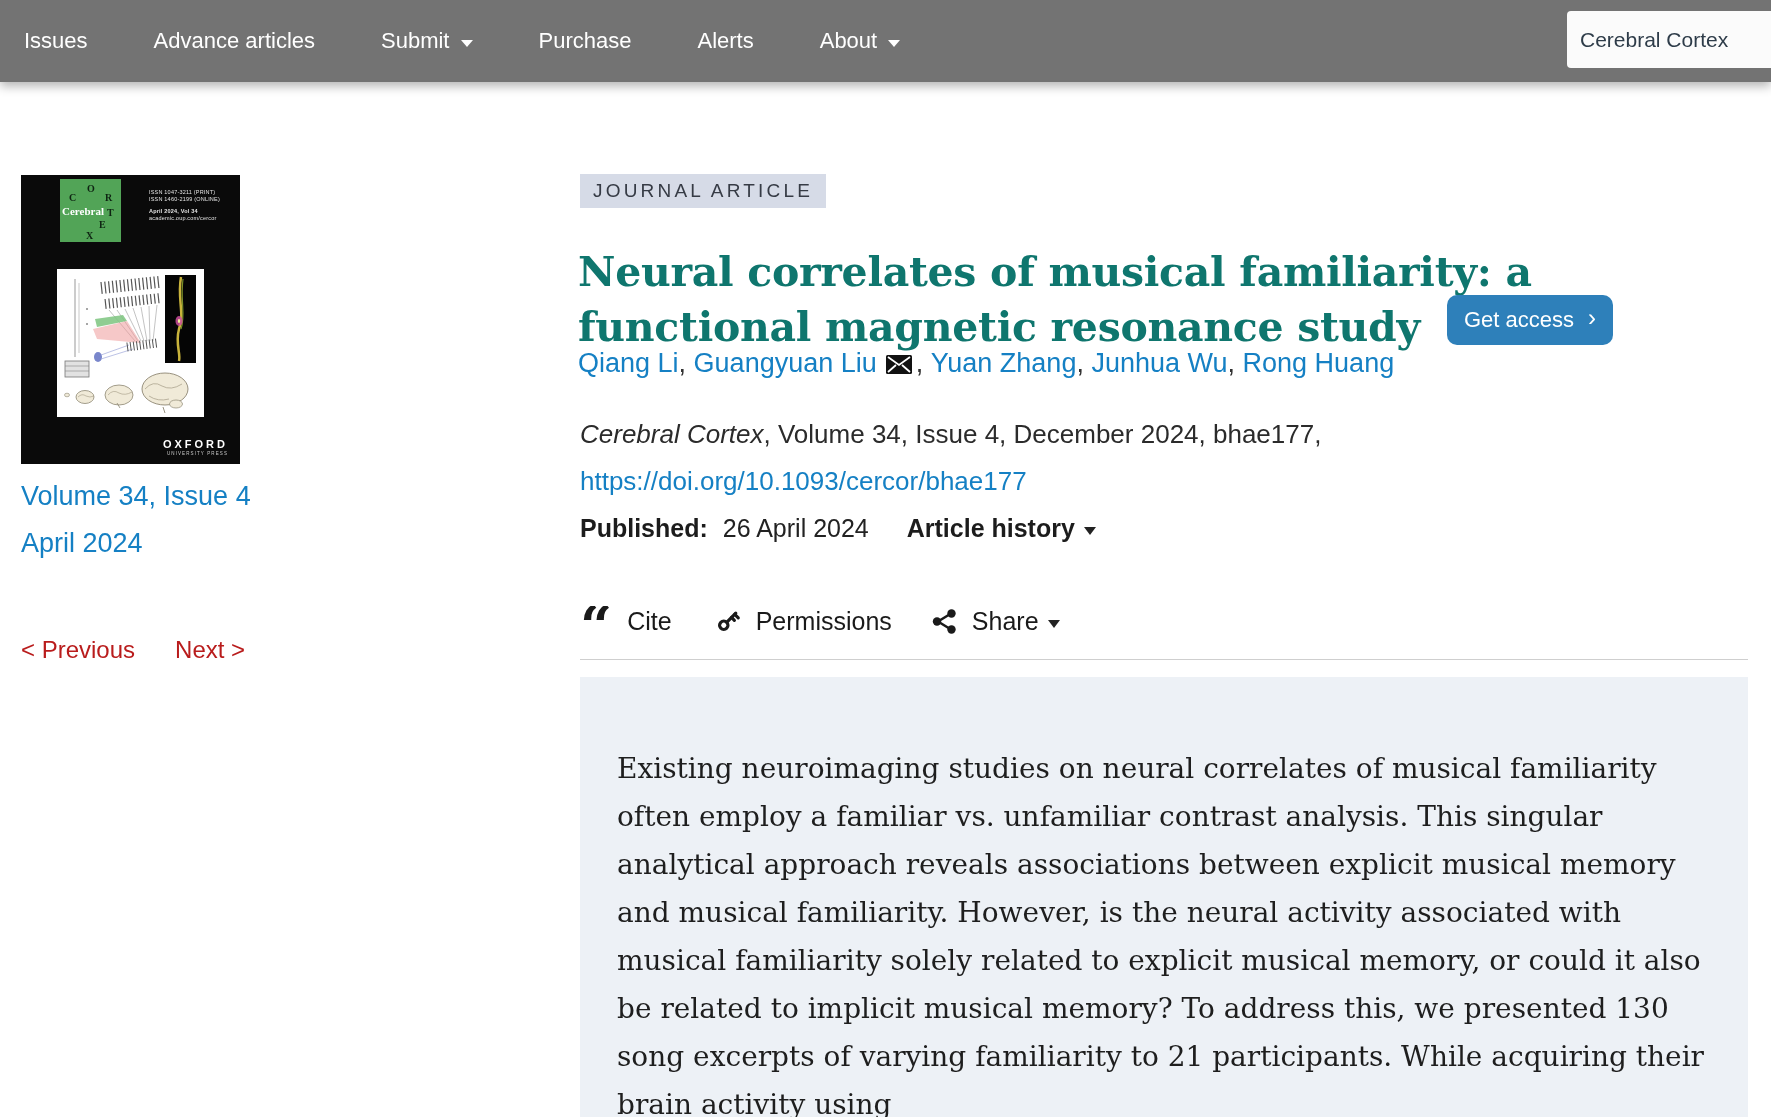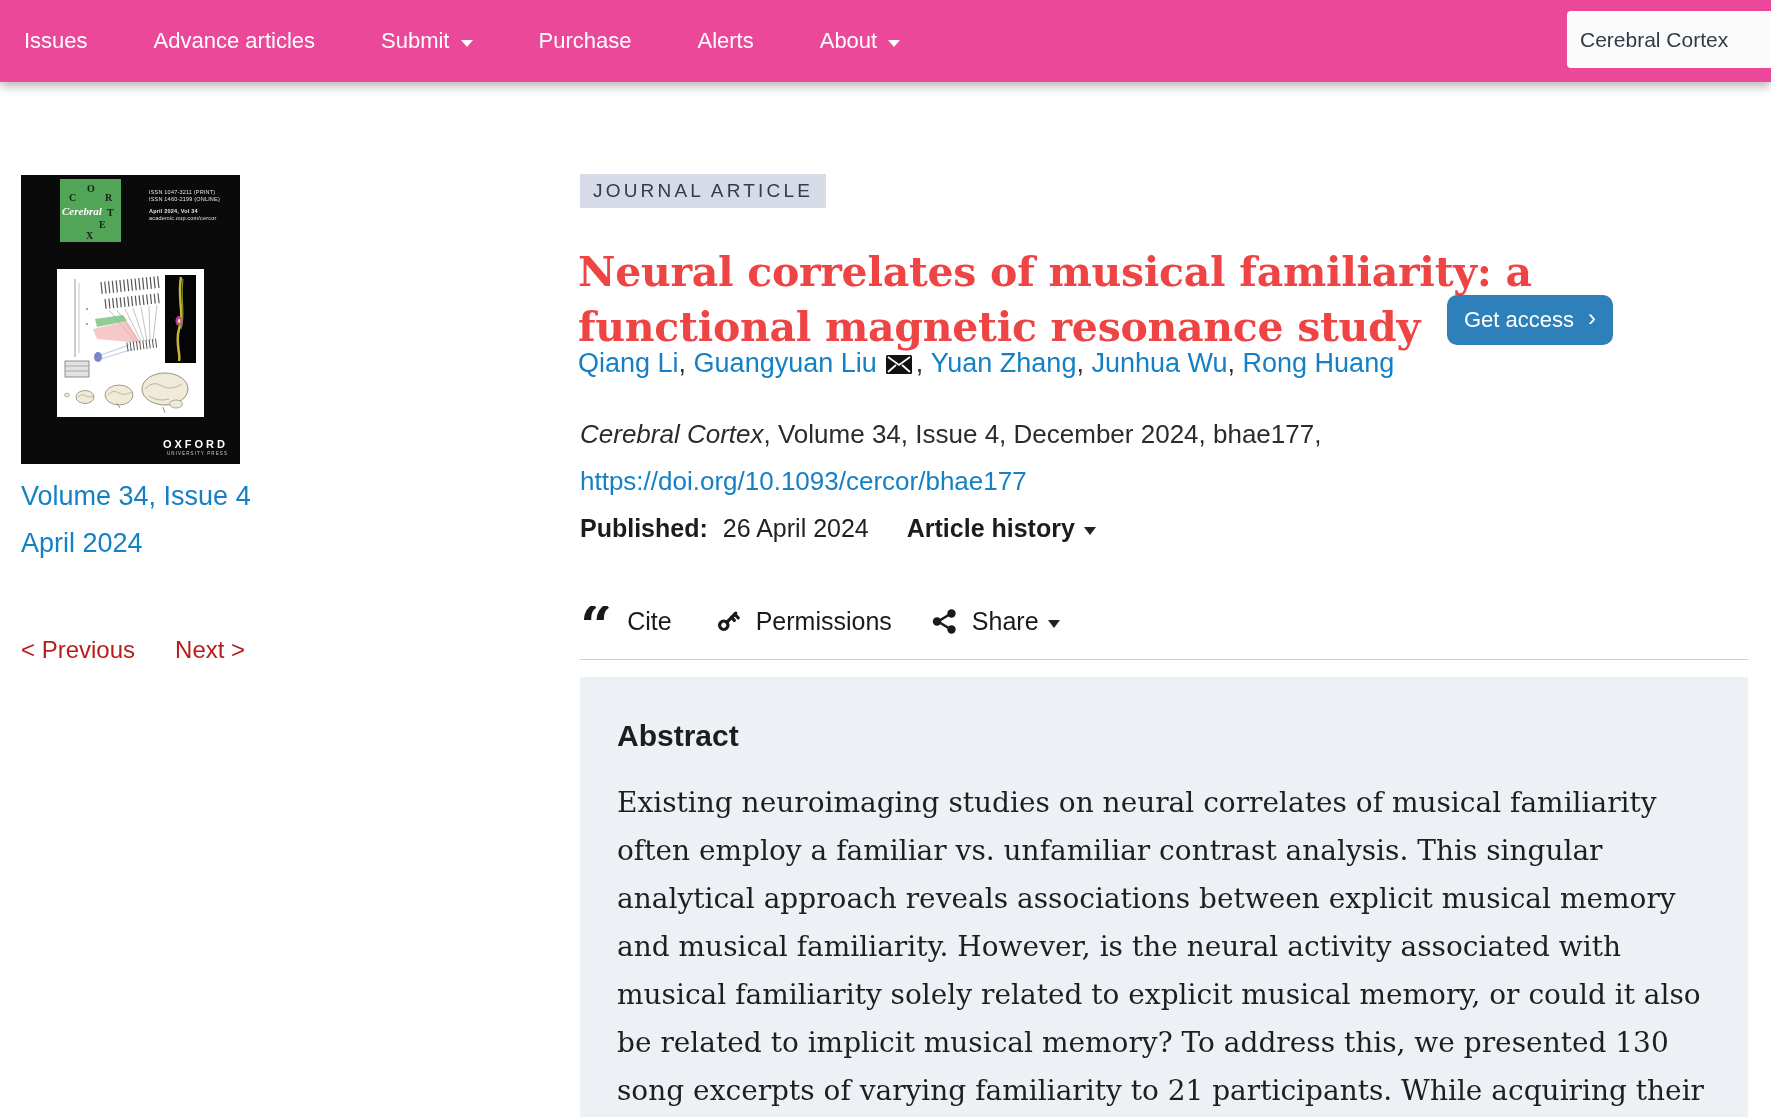--- a/index.html
+++ b/index.html
@@ -6,62 +6,62 @@
   body{
     width:1771px;height:1117px;position:relative;overflow:hidden;
     background:#ffffff;font-family:"Liberation Sans",sans-serif;
     -webkit-font-smoothing:antialiased;
   }
   a{text-decoration:none;cursor:pointer;}
 
   
   .topnav{
     position:absolute;left:0;top:0;width:1771px;height:82px;
-    background:#ec4899;box-shadow:0 4px 10px rgba(0,0,0,.30);z-index:5;
+    background:#737373;box-shadow:0 4px 10px rgba(0,0,0,.30);z-index:5;
   }
   .nav-items{display:flex;align-items:center;height:100%;padding-left:24px;gap:66px;}
   .nav-item{color:#ffffff;font-size:22px;display:flex;align-items:center;white-space:nowrap;}
   .tri{display:inline-block;width:0;height:0;border-left:6px solid transparent;border-right:6px solid transparent;}
   .tri-white{border-top:7px solid #ffffff;margin-left:11px;margin-top:4px;}
   .tri-dark{border-top:8px solid #222222;margin-left:9px;margin-top:5px;}
   .search-box{
     position:absolute;top:11px;left:1567px;width:226px;height:57px;box-sizing:border-box;
     background:#fbfbfb;border-radius:4px;display:flex;align-items:center;
     padding-left:13px;font-size:21px;color:#2e3c49;
   }
 
   
   .cover{position:absolute;left:21px;top:175px;width:219px;height:289px;background:#0a0a0a;}
   .cover-green{position:absolute;left:39px;top:4px;width:61px;height:63px;background:#52a457;}
   .cl{position:absolute;font-family:"Liberation Serif",serif;font-weight:700;font-size:10px;color:#0e2412;}
   .c-c{left:9px;top:13px}.c-o{left:27px;top:4px}.c-r{left:45px;top:13px}
   .c-t{left:47px;top:28px}.c-e{left:39px;top:40px}.c-x{left:26px;top:51px}
   .cl-script{position:absolute;left:2px;top:26px;font-family:"Liberation Serif",serif;
-    font-style:italic;font-weight:700;font-size:11px;color:#ffffff;}
+    font-weight:700;font-size:11px;color:#ffffff;}
   .cover-issn{position:absolute;left:128px;top:14px;font-size:5.5px;line-height:7px;color:#e3e3e3;letter-spacing:.2px;}
   .cover-issn .gap{margin-top:5px;font-weight:700;}
   .cover-art{position:absolute;left:36px;top:94px;width:147px;height:148px;background:#ffffff;}
   .cover-oxford{position:absolute;right:12px;bottom:8px;text-align:right;color:#ffffff;}
   .ox{font-size:11px;letter-spacing:3px;font-weight:700;}
   .oxs{font-size:4.5px;letter-spacing:1.1px;color:#c9c9c9;margin-top:1px;}
 
   .issue-link{position:absolute;left:21px;font-size:27px;color:#1580c4;}
   .vol{top:481px}.idate{top:528px}
   .pager{position:absolute;left:21px;top:636px;display:flex;gap:40px;font-size:24px;}
   .pager a{color:#b91c1c;}
 
   
   .badge{
     position:absolute;left:580px;top:174px;background:#d6dbe7;color:#363b45;
     font-size:19px;letter-spacing:3.2px;padding:6px 13px;
   }
   .title{
     position:absolute;left:578px;top:218px;width:990px;
     font-family:"DejaVu Serif",serif;font-weight:700;font-size:41px;line-height:55px;
-    color:#ef4444;letter-spacing:-.3px;
+    color:#0f766e;letter-spacing:-.3px;
   }
   .get-access{
     position:absolute;left:1447px;top:295px;width:166px;height:50px;box-sizing:border-box;
     background:#2e80ba;border-radius:10px;color:#ffffff;border:none;
     display:flex;align-items:center;justify-content:center;gap:14px;
     font-size:22px;font-family:"Liberation Sans",sans-serif;cursor:pointer;
   }
   .get-access .chev{font-size:24px;line-height:20px;transform:translateY(-2px);}
 
   .authors{position:absolute;left:578px;top:348px;font-size:27px;display:flex;align-items:center;flex-wrap:wrap;}
@@ -271,17 +271,16 @@
         <circle cx="19.5" cy="20.5" r="4.2" fill="#1a1a1a"></circle>
       </svg>
       <span class="lbl">Share</span>
       <span class="tri tri-dark"></span>
     </span>
   </div>
 
   <div class="divider"></div>
 
   <section class="abstract">
-    <h2>Abstract</h2>
     <p>Existing neuroimaging studies on neural correlates of musical familiarity often employ a familiar vs. unfamiliar contrast analysis. This singular analytical approach reveals associations between explicit musical memory and musical familiarity. However, is the neural activity associated with musical familiarity solely related to explicit musical memory, or could it also be related to implicit musical memory? To address this, we presented 130 song excerpts of varying familiarity to 21 participants. While acquiring their brain activity using</p>
   </section>
 
 </main>
 
 </body></html>

